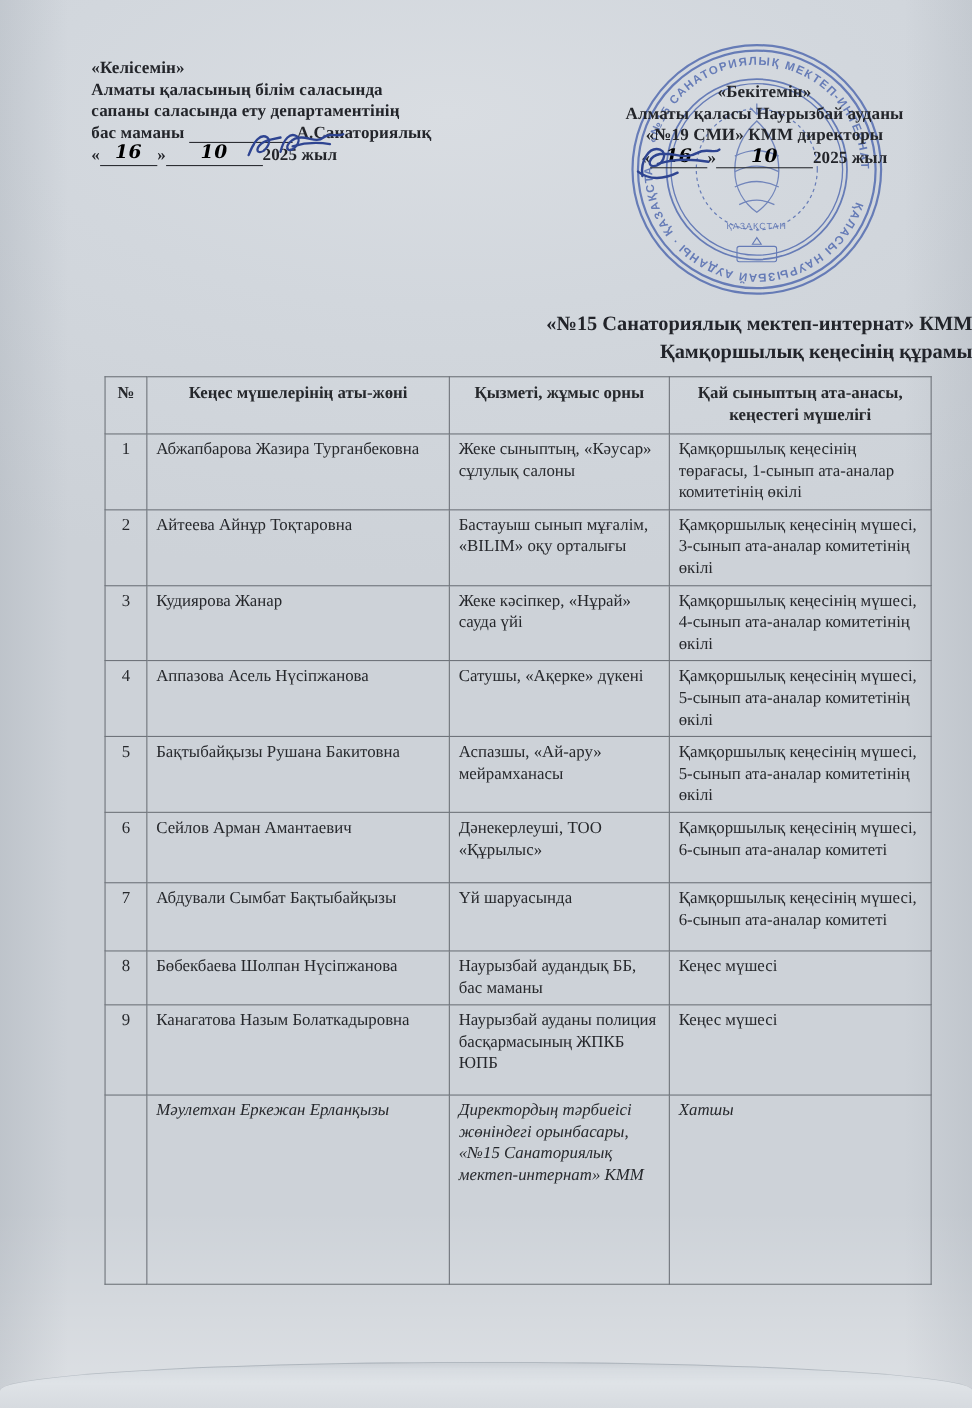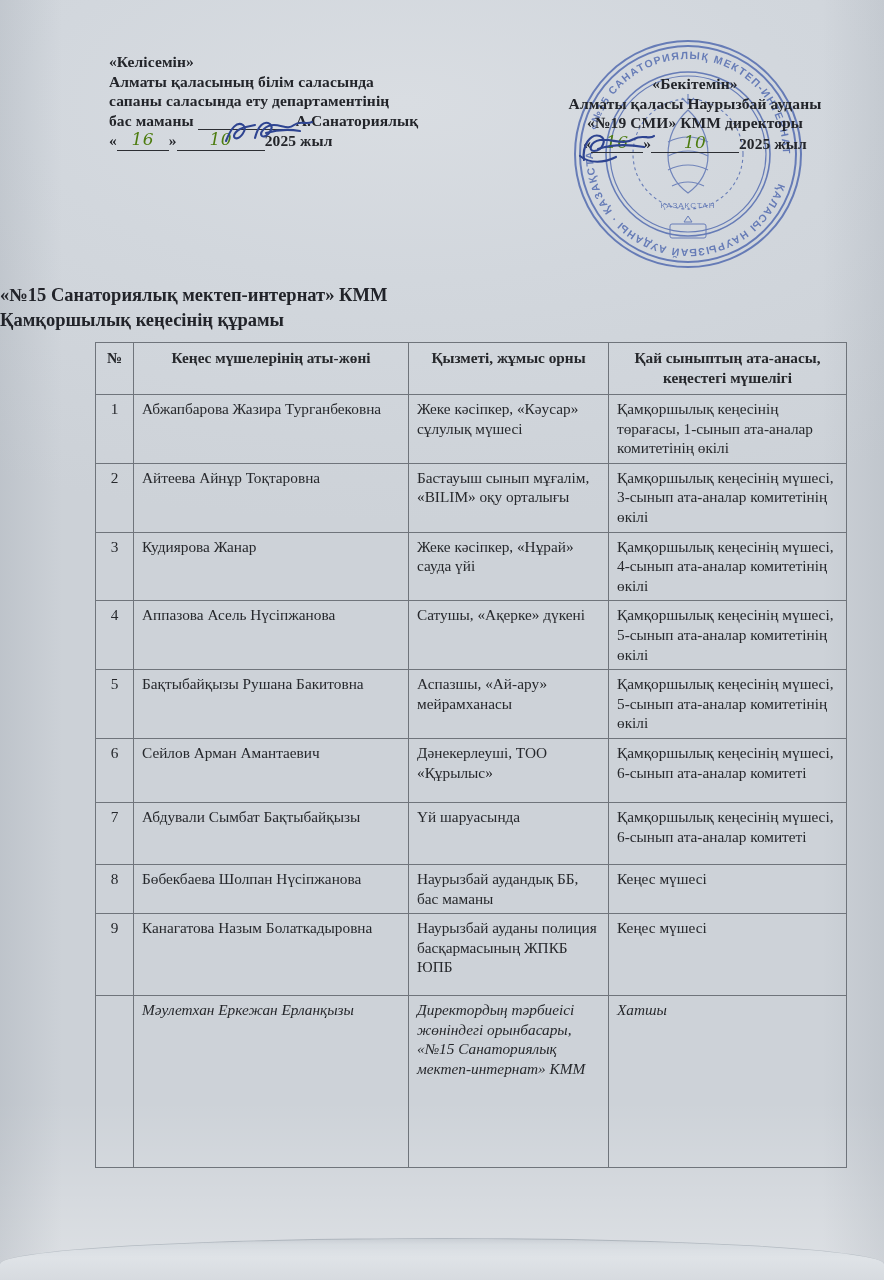--- a/index.html
+++ b/index.html
@@ -51,34 +51,34 @@
 
   
   .approval {
     position: absolute;
     font-weight: bold;
     font-size: 15.5px;
     line-height: 19.5px;
     letter-spacing: .1px;
     color: #23252a;
   }
-  #approval-left  { left: 109px;  top: 52px;  width: 360px; text-align: left; }
+  #approval-left  { left: 83px;  top: 52px;  width: 360px; text-align: left; }
   #approval-right { left: 545px; top: 74px;  width: 300px; text-align: center; }
 
   .sig-line {
     display: inline-block;
     border-bottom: 1.4px solid #2c2e33;
     vertical-align: bottom;
   }
   .date-row { white-space: nowrap; }
   .hand {
     font-family: "DejaVu Serif", serif;
     font-style: italic;
-    font-weight: normal;
-    color: #4d7c0f;
+    font-weight: bold;
+    color: #000000;
     font-size: 17px;
     letter-spacing: .5px;
   }
 
   
   .ink-sig { position: absolute; pointer-events: none; }
   #sig-left  { left: 222px; top: 116px; }
   #sig-right { left: 578px; top: 130px; }
 
   
@@ -90,21 +90,21 @@
     height: 232px;
     opacity: .72;
     pointer-events: none;
   }
 
   
   #doc-title {
     position: absolute;
     left: 0; top: 283px;
     width: 884px;
-    text-align: left;
+    text-align: right;
     font-weight: bold;
     font-size: 18.5px;
     line-height: 25px;
     color: #22242a;
   }
 
   
   #board-table {
     position: absolute;
     left: 95px;
@@ -231,21 +231,21 @@
       <th>№</th>
       <th>Кеңес мүшелерінің аты-жөні</th>
       <th>Қызметі, жұмыс орны</th>
       <th>Қай сыныптың ата-анасы, кеңестегі мүшелігі</th>
     </tr>
   </thead>
   <tbody id="table-body">
       <tr style="height: 62px;">
         <td class="col-no">1</td>
         <td>Абжапбарова Жазира Турганбековна</td>
-        <td>Жеке кәсіпкер, «Кәусар» сұлулық мүшесі</td>
+        <td>Жеке сыныптың, «Кәусар» сұлулық салоны</td>
         <td>Қамқоршылық кеңесінің төрағасы, 1-сынып ата-аналар комитетінің өкілі</td>
       </tr>
       <tr style="height: 62px;">
         <td class="col-no">2</td>
         <td>Айтеева Айнұр Тоқтаровна</td>
         <td>Бастауыш сынып мұғалім, «BILIM» оқу орталығы</td>
         <td> Қамқоршылық кеңесінің мүшесі, 3-сынып ата-аналар комитетінің өкілі</td>
       </tr>
       <tr style="height: 64px;">
         <td class="col-no">3</td>

